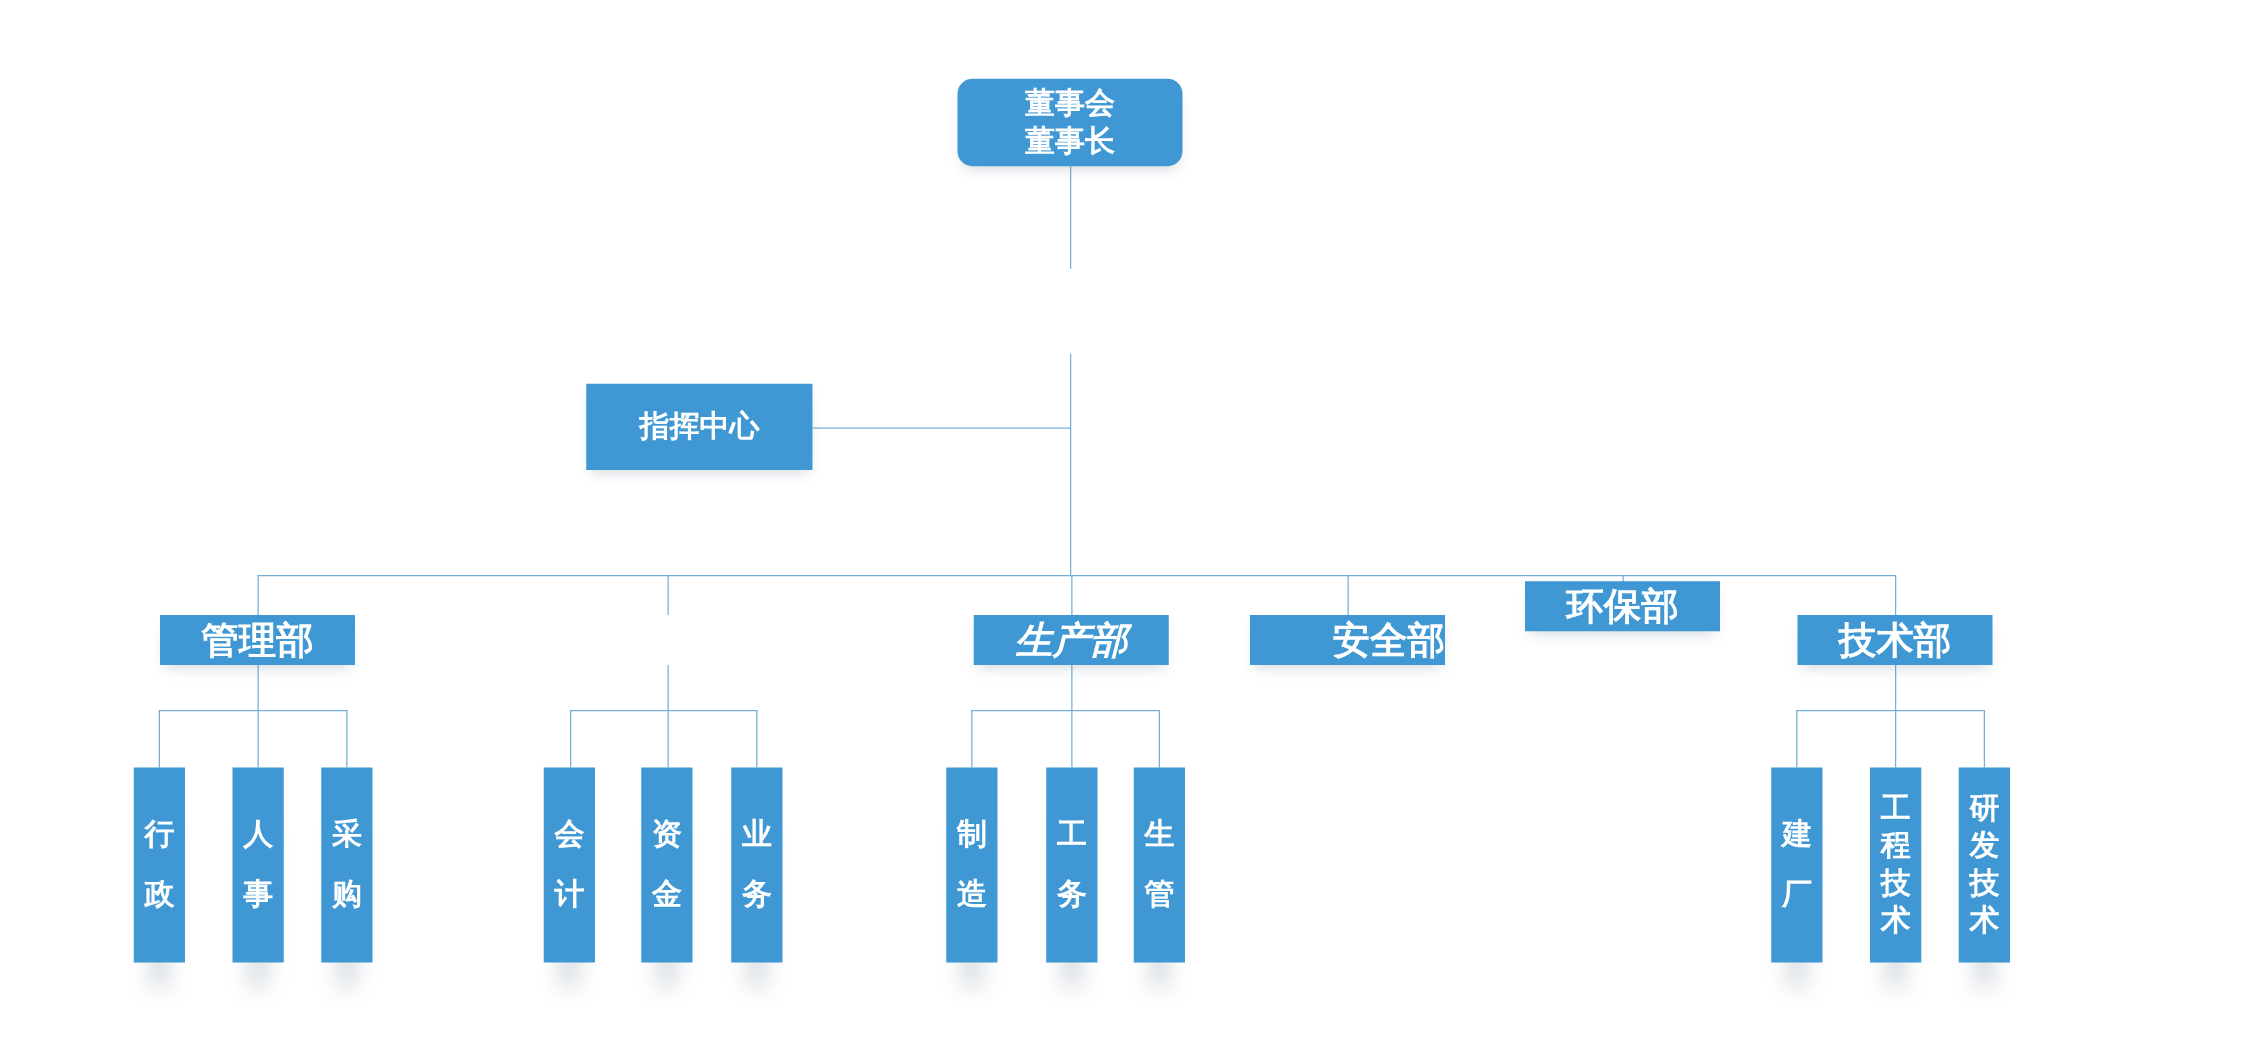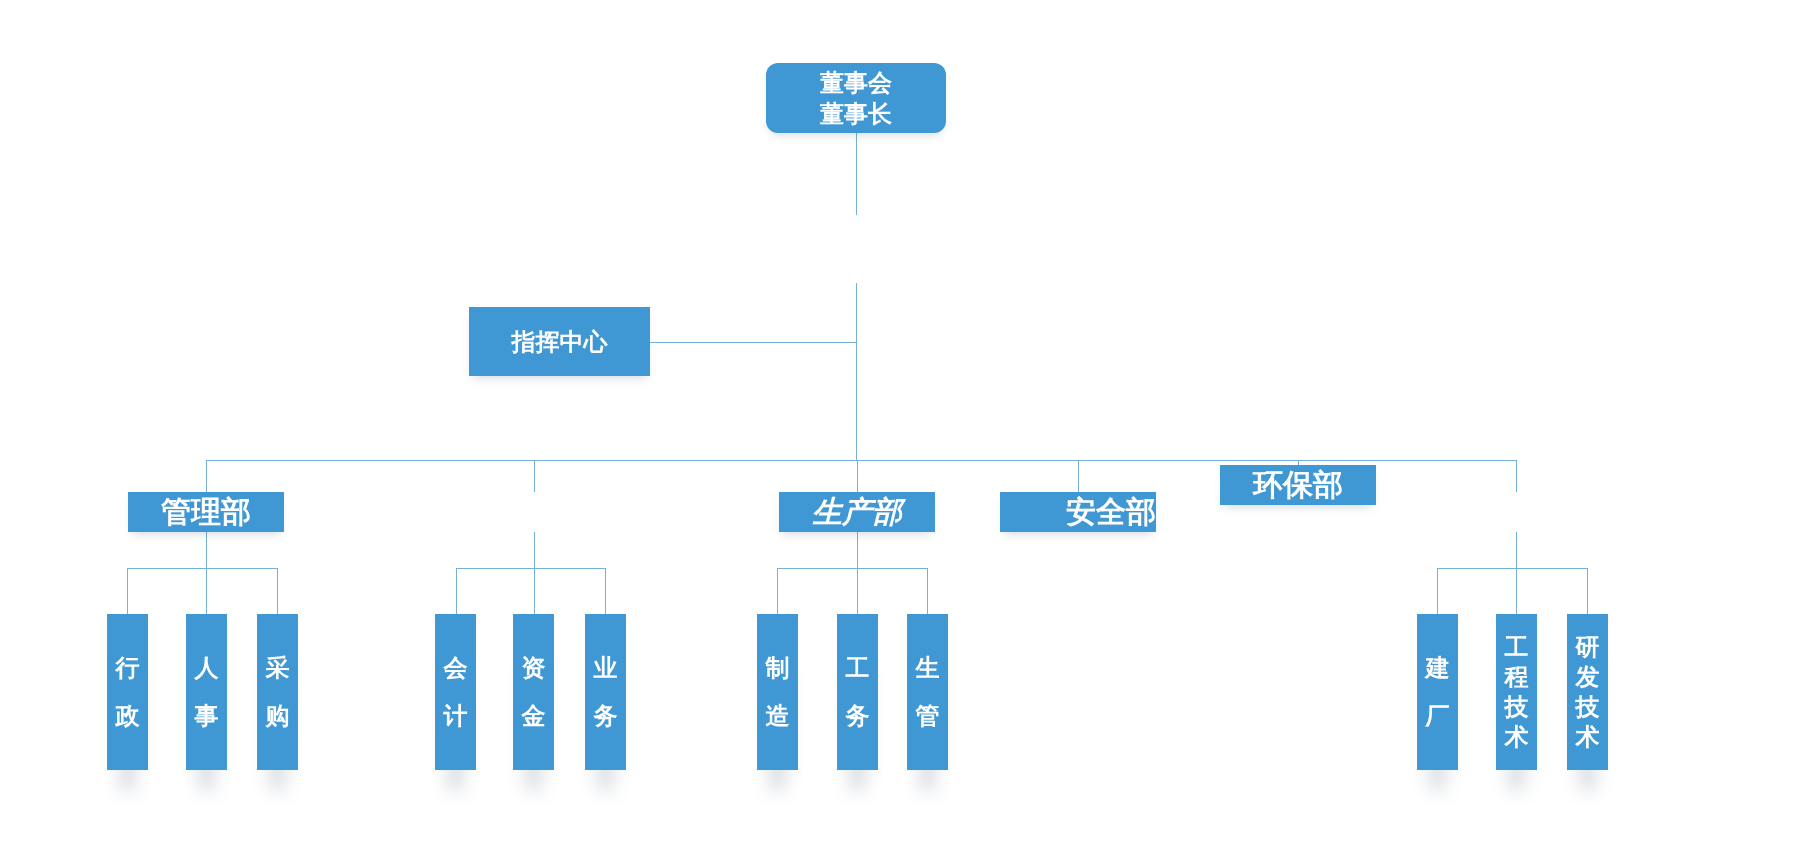--- a/index.html
+++ b/index.html
@@ -86,20 +86,23 @@
   </div>
   <div class="node dept" style="left:779px;top:492px;font-style:italic;">
     <span>生产部</span>
   </div>
   <div class="node dept" style="left:1000px;top:492px;justify-content:flex-end;">
     <span>安全部</span>
   </div>
   <div class="node dept" style="left:1220px;top:465px;">
     <span>环保部</span>
   </div>
+  <div class="node dept" style="left:1438px;top:492px;">
+    <span>技术部</span>
+  </div>
 
   <div class="node vbox" style="left:107px;top:614px;">
     <span class="vtext v2">
         <span class="ch">行</span>
         <span class="ch">政</span>
       </span>
   </div>
   <div class="node vbox" style="left:186px;top:614px;">
     <span class="vtext v2">
         <span class="ch">人</span>

